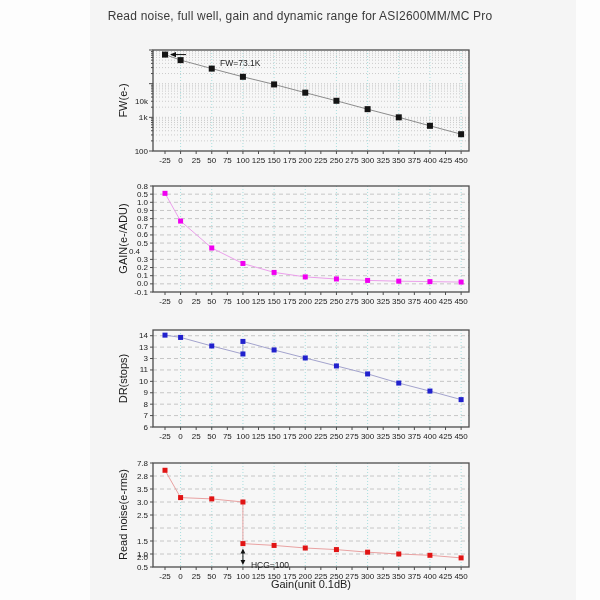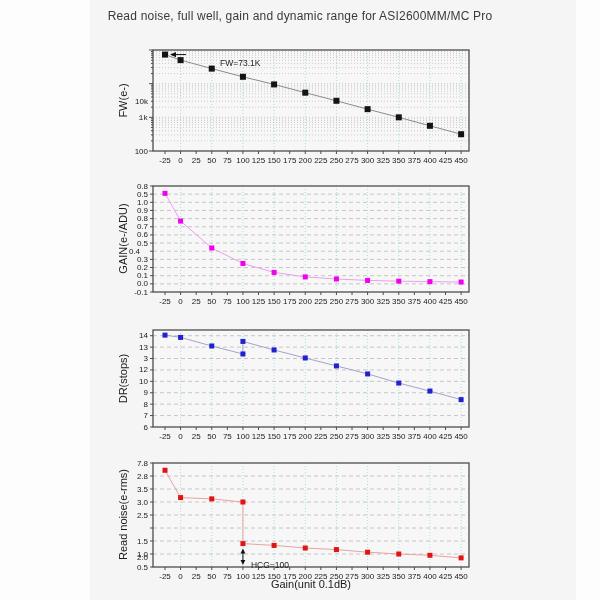--- a/index.html
+++ b/index.html
@@ -424,21 +424,21 @@
     <div class="tick-label-x" style="left: 354.605px; top: 431.5px;">300</div>
     <div class="tick-label-x" style="left: 370.19px; top: 431.5px;">325</div>
     <div class="tick-label-x" style="left: 385.775px; top: 431.5px;">350</div>
     <div class="tick-label-x" style="left: 401.36px; top: 431.5px;">375</div>
     <div class="tick-label-x" style="left: 416.945px; top: 431.5px;">400</div>
     <div class="tick-label-x" style="left: 432.53px; top: 431.5px;">425</div>
     <div class="tick-label-x" style="left: 448.115px; top: 431.5px;">450</div>
     <div class="tick-label-y" style="left: 120px; top: 331.206px;">14</div>
     <div class="tick-label-y" style="left: 120px; top: 342.618px;">13</div>
     <div class="tick-label-y" style="left: 120px; top: 354.029px;">3</div>
-    <div class="tick-label-y" style="left: 120px; top: 365.441px;">12</div>
+    <div class="tick-label-y" style="left: 120px; top: 365.441px;">11</div>
     <div class="tick-label-y" style="left: 120px; top: 376.853px;">10</div>
     <div class="tick-label-y" style="left: 120px; top: 388.265px;">9</div>
     <div class="tick-label-y" style="left: 120px; top: 399.676px;">8</div>
     <div class="tick-label-y" style="left: 120px; top: 411.088px;">7</div>
     <div class="tick-label-y" style="left: 120px; top: 422.5px;">6</div>
     <div class="tick-label-x" style="left: 152px; top: 571.5px;">-25</div>
     <div class="tick-label-x" style="left: 167.585px; top: 571.5px;">0</div>
     <div class="tick-label-x" style="left: 183.17px; top: 571.5px;">25</div>
     <div class="tick-label-x" style="left: 198.755px; top: 571.5px;">50</div>
     <div class="tick-label-x" style="left: 214.34px; top: 571.5px;">75</div>

